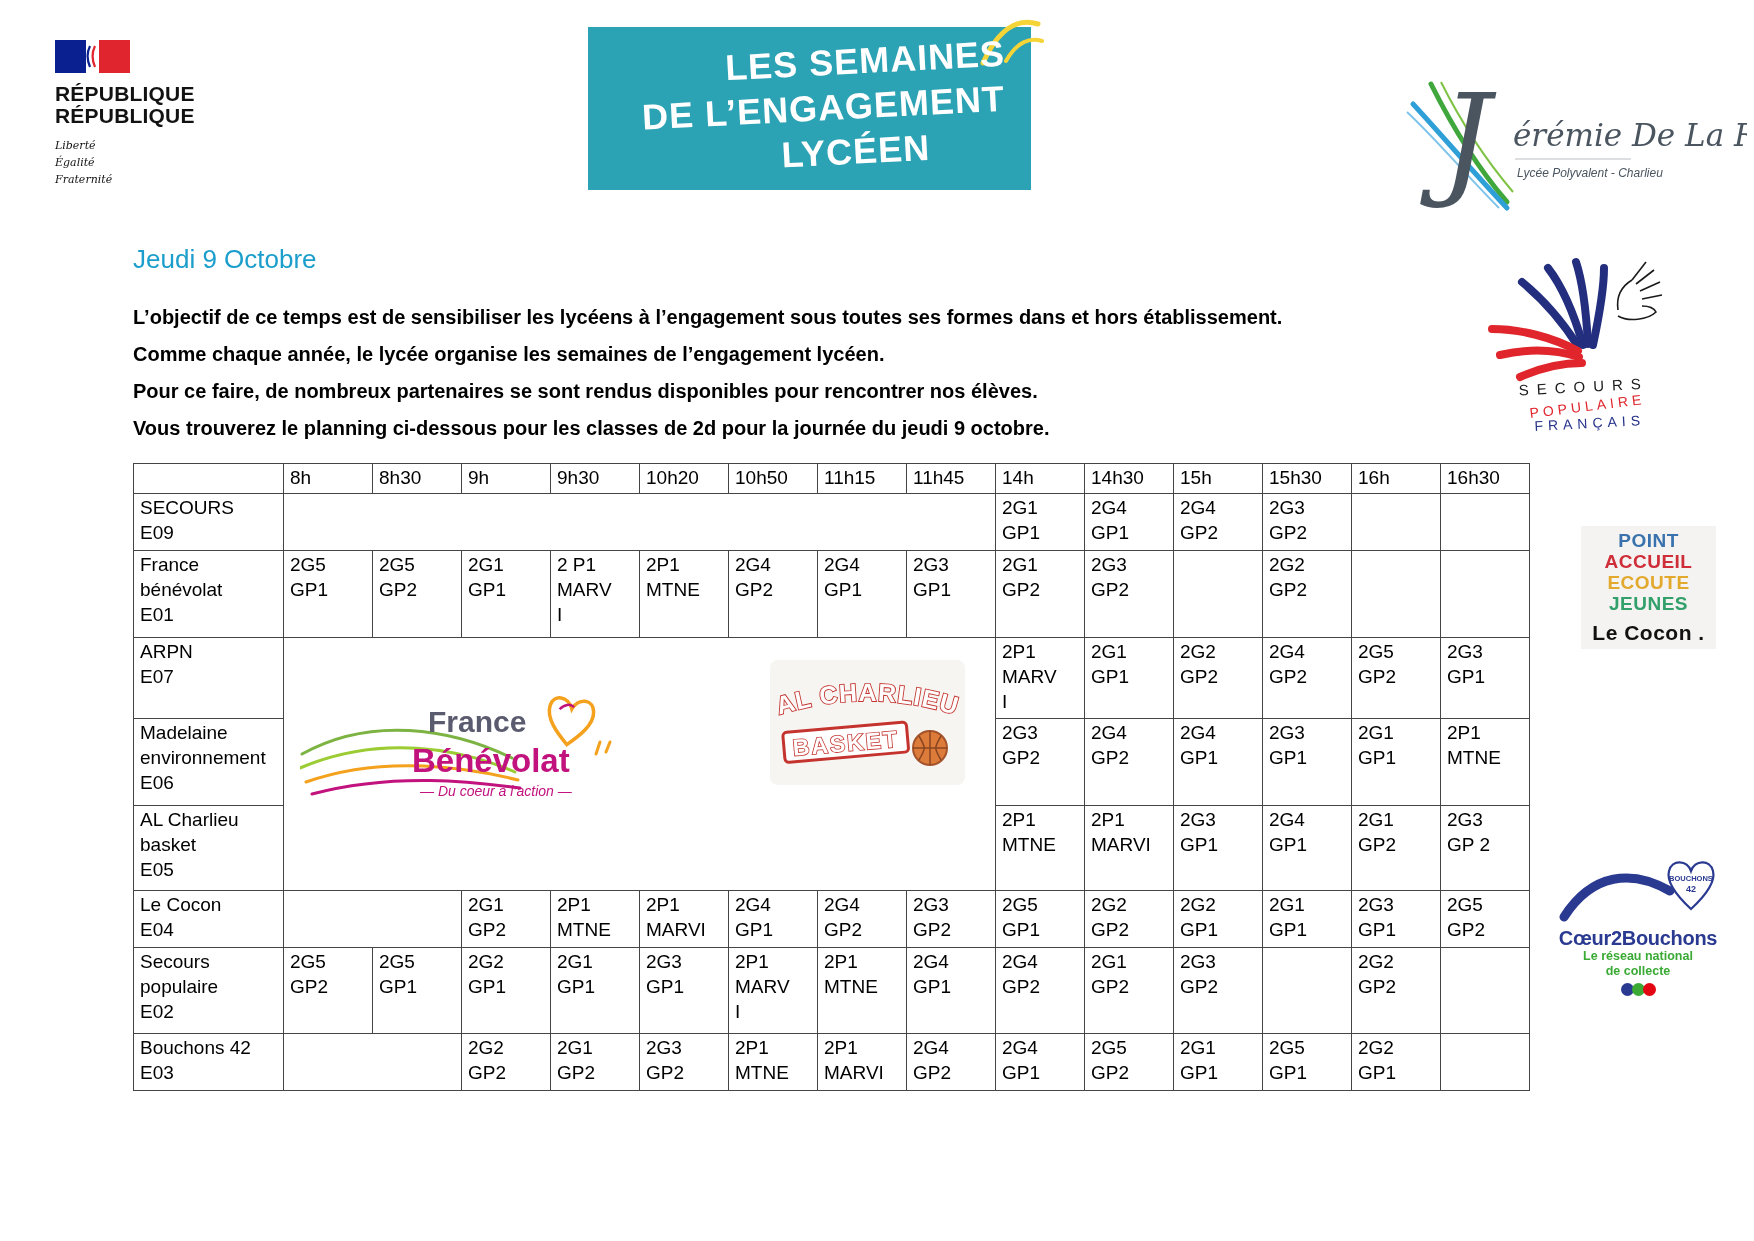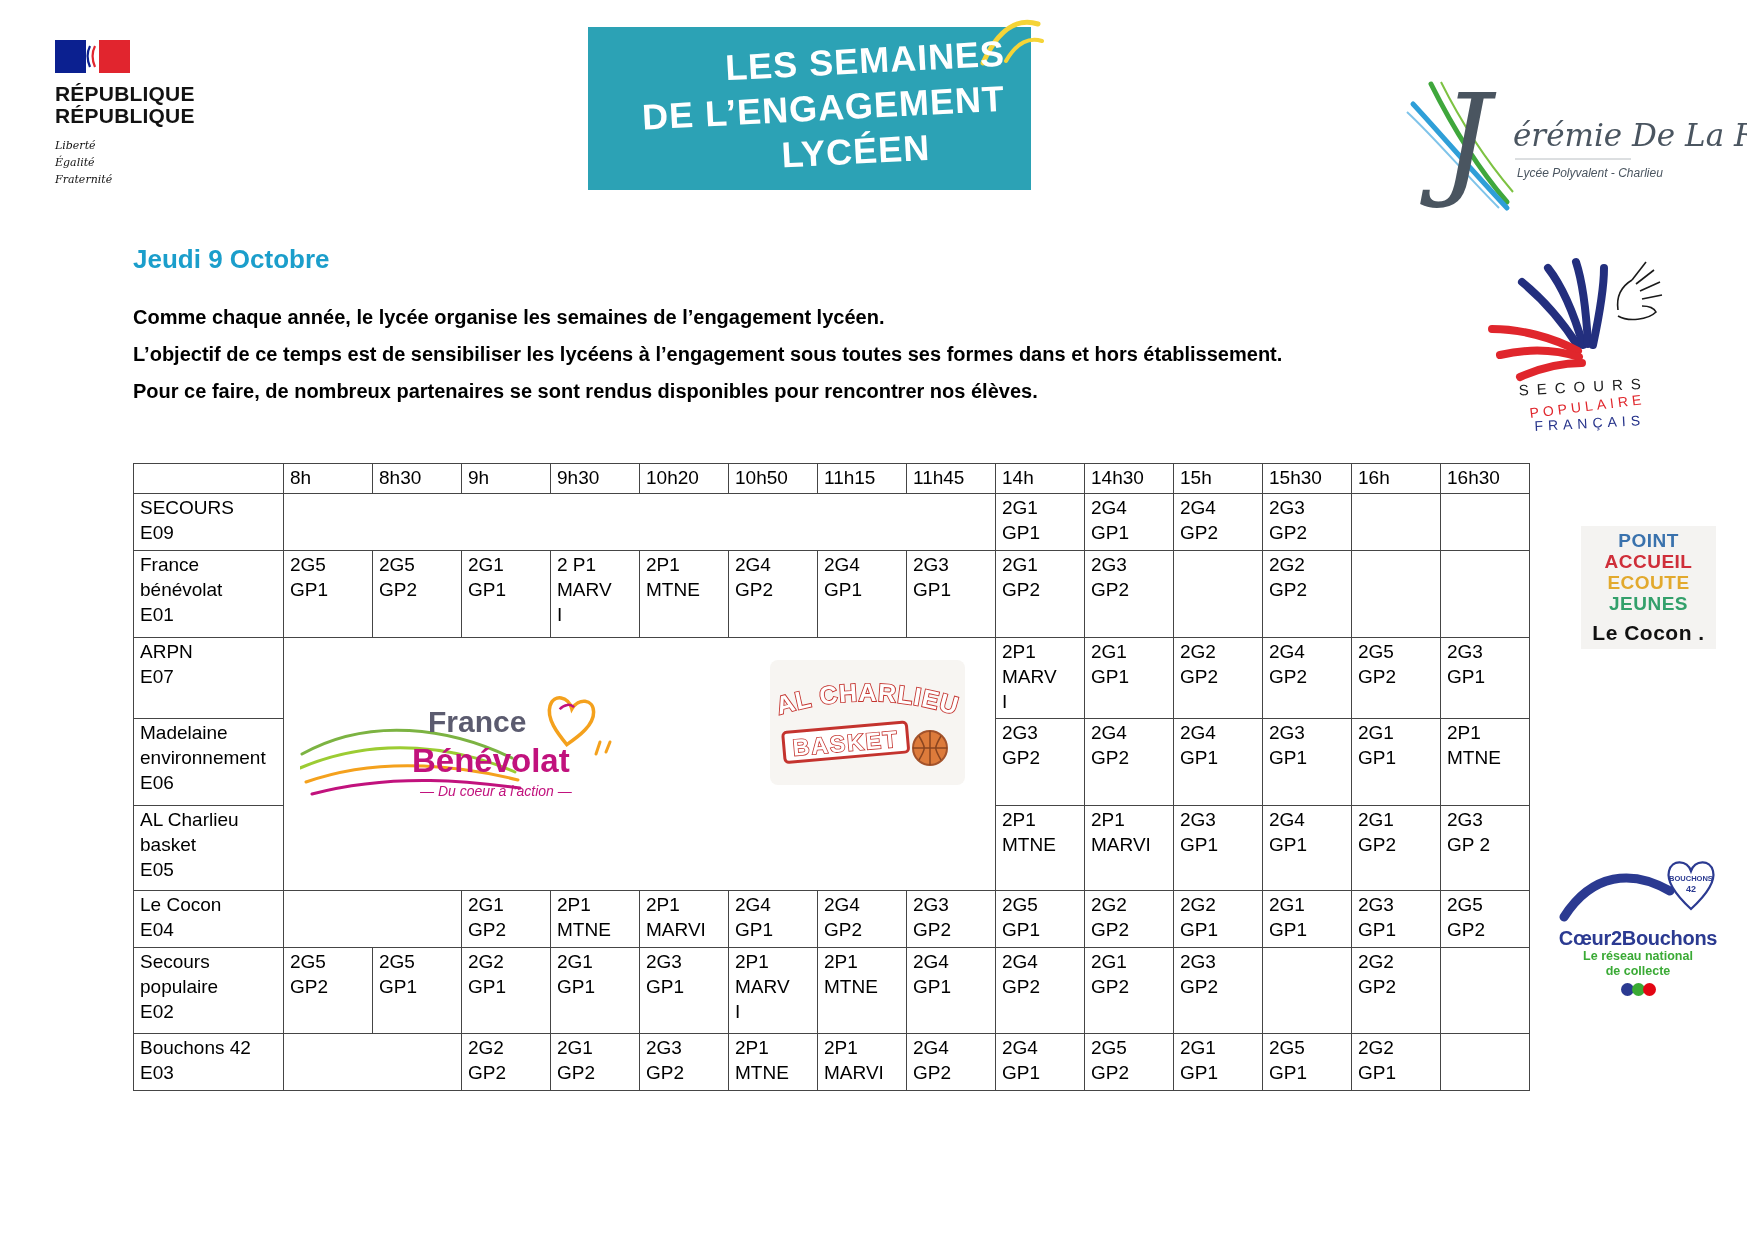--- a/index.html
+++ b/index.html
@@ -16,21 +16,21 @@
   #banner{left:588px;top:27px;width:443px;height:163px;}
   #banner-text{position:absolute;left:0;top:14px;width:100%;transform:rotate(-3deg);
     color:#fff;font-weight:700;font-size:36px;line-height:45px;letter-spacing:1px;text-align:center;}
   .bl1{transform:translateX(58px);} .bl2{transform:translateX(14px);} .bl3{transform:translateX(44px);}
   #banner-swoosh{position:absolute;right:-16px;top:-16px;}
 
   
   #jdlr{left:1395px;top:80px;width:352px;height:132px;}
 
   
-  #page-title{left:133px;top:244px;font-size:26px;font-weight:700;}
+  #page-title{left:133px;top:244px;font-size:26px;font-weight:400;}
   #intro{left:133px;top:299px;width:1250px;font-size:20px;font-weight:700;line-height:37px;}
 
   
   #spf{left:1468px;top:250px;width:232px;height:188px;}
 
   
   #table-wrap{left:133px;top:463px;}
   table.sched{border-collapse:collapse;table-layout:fixed;width:1396px;
     font-family:"Liberation Sans",sans-serif;font-size:19px;line-height:1.32;}
   table.sched th,table.sched td{border:1px solid #454545;vertical-align:top;text-align:left;
@@ -106,23 +106,24 @@
       <text x="46" y="102" font-family="DejaVu Serif,serif" font-style="italic" font-size="124" fill="currentColor" style="color: rgb(74, 85, 96);">J</text>
       <text x="118" y="66" font-family="DejaVu Serif,serif" font-style="italic" font-size="31" fill="currentColor" style="color: rgb(74, 85, 96);">érémie De La Rue</text>
       <line x1="120" y1="79" x2="236" y2="79" stroke="#b9bec2" stroke-width="1"></line>
       <text x="122" y="97" font-family="Liberation Sans,sans-serif" font-style="italic" font-size="12" fill="currentColor" style="color: rgb(74, 85, 96);">Lycée Polyvalent - Charlieu</text>
     </svg>
   </div>
 
   <div class="abs" id="page-title" style="color: rgb(27, 158, 203);">Jeudi 9 Octobre</div>
 
   <div class="abs" id="intro">
+    <div class="intro-line">L’objectif de ce temps est de sensibiliser les lycéens à l’engagement sous toutes ses formes dans et hors établissement.</div>
     <div class="intro-line">Comme chaque année, le lycée organise les semaines de l’engagement lycéen.</div>
-    <div class="intro-line">L’objectif de ce temps est de sensibiliser les lycéens à l’engagement sous toutes ses formes dans et hors établissement.</div>
     <div class="intro-line">Pour ce faire, de nombreux partenaires se sont rendus disponibles pour rencontrer nos élèves.</div>
+    <div class="intro-line">Vous trouverez le planning ci-dessous pour les classes de 2d pour la journée du jeudi 9 octobre.</div>
   </div>
 
   <div class="abs" id="spf">
     <svg width="232" height="188" viewBox="0 0 232 188">
       <g stroke="currentColor" stroke-width="8" stroke-linecap="round" fill="none" style="color: rgb(35, 47, 126);">
         <path d="M110,96 C96,74 76,50 54,32"></path>
         <path d="M115,95 C106,64 94,36 80,18"></path>
         <path d="M120,94 C118,58 114,30 108,12"></path>
         <path d="M125,95 C132,62 136,36 136,18"></path>
       </g>

